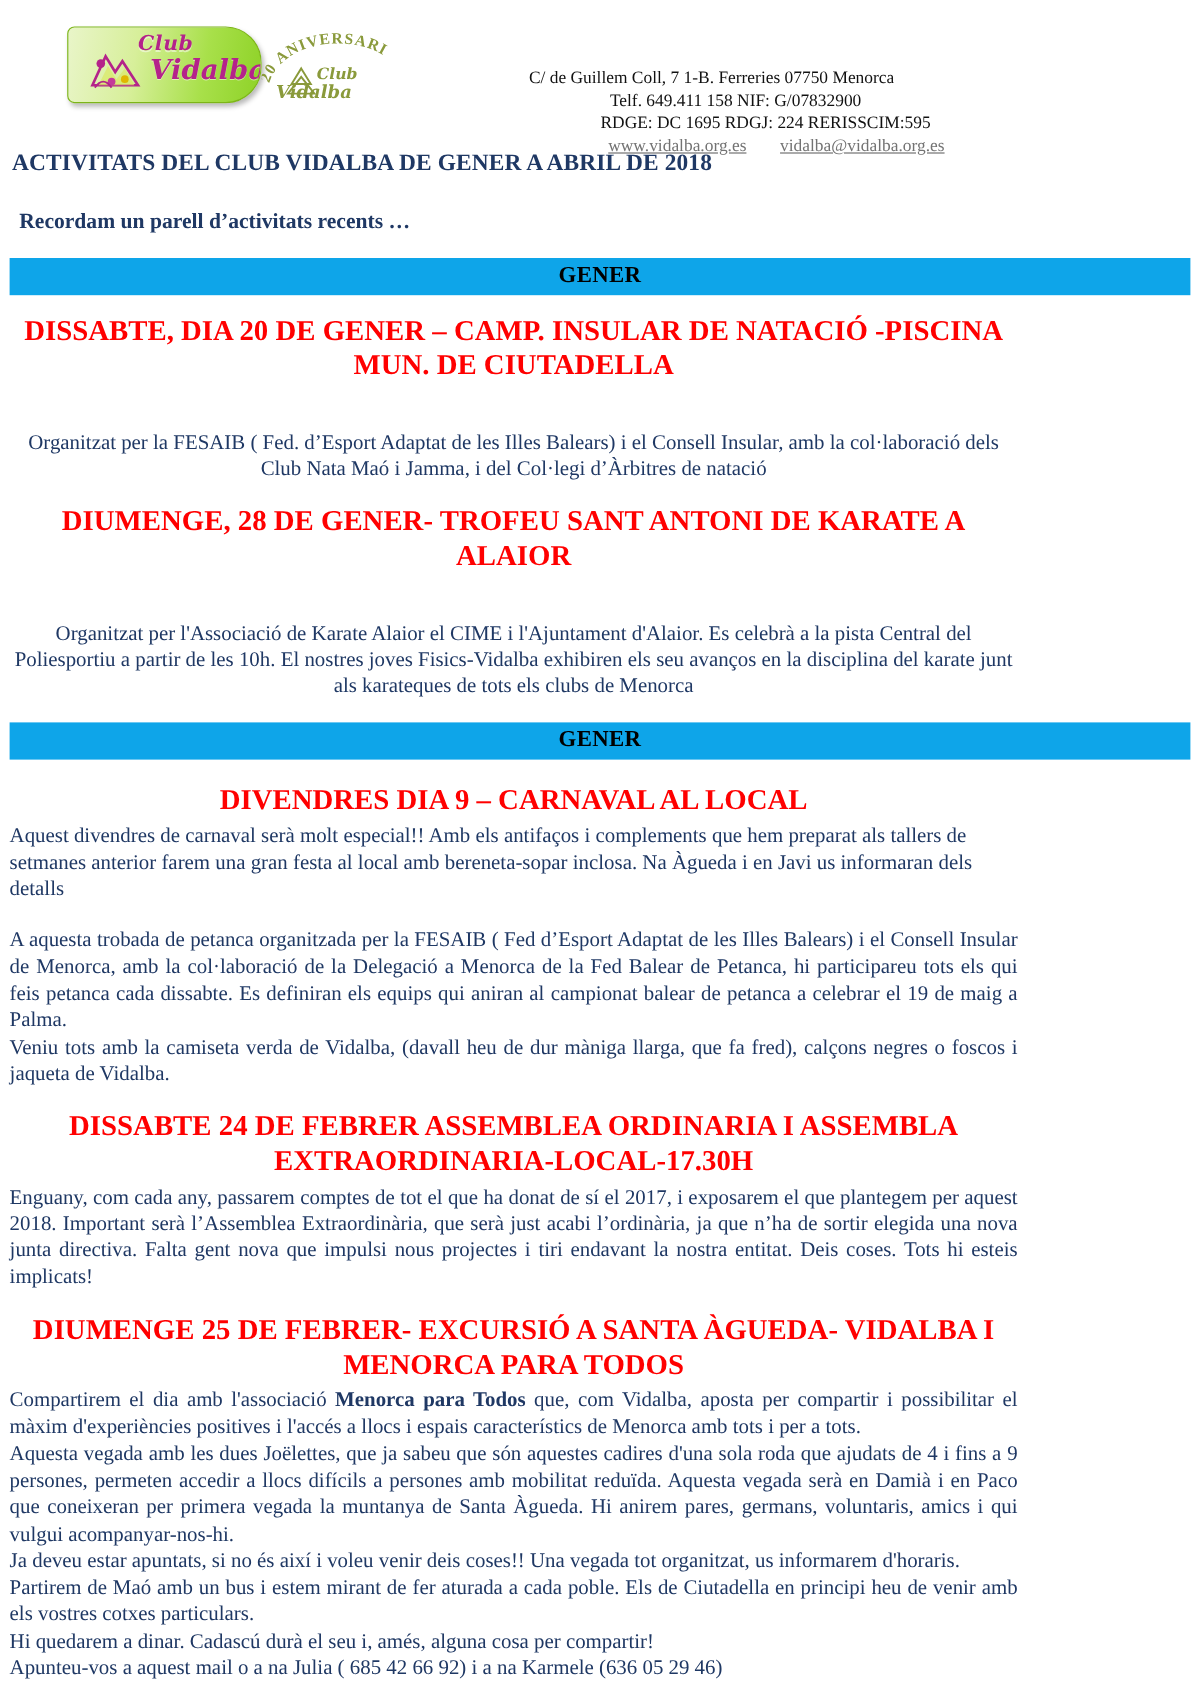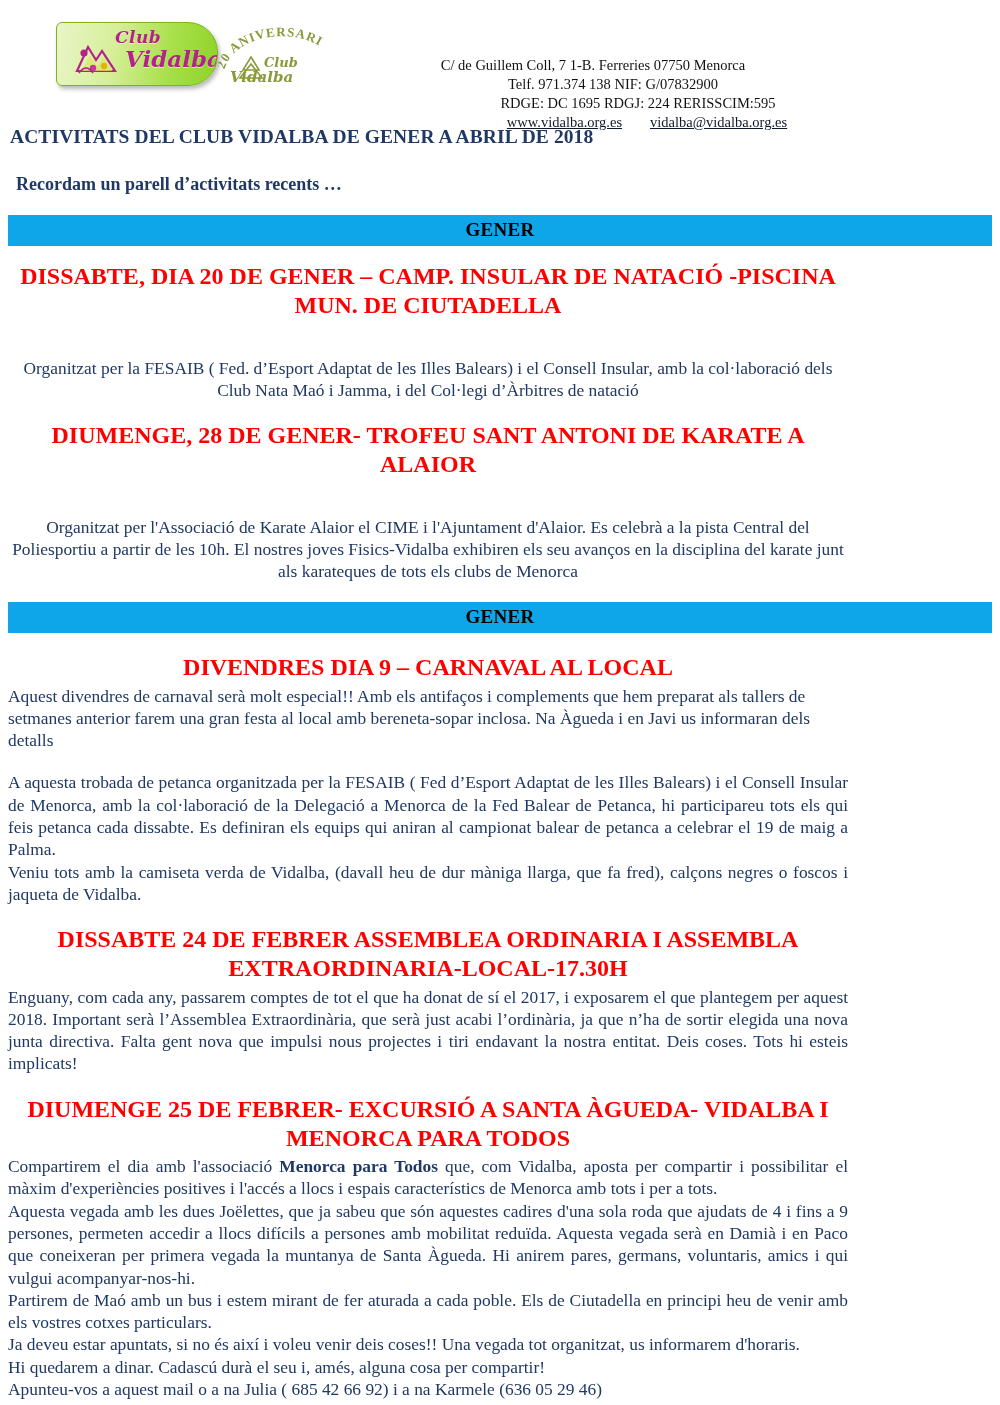--- a/index.html
+++ b/index.html
@@ -104,21 +104,21 @@
     color: #111111;
     padding-right: 10px;
     padding-top: 34px;
   }
   .contact .line { display: block; white-space: nowrap; }
   .contact .line.l1 { padding-left: 0; }
   .contact .line.l2 { padding-left: 40px; }
   .contact .line.l3 { padding-left: 90px; }
   .contact .line.l4 { padding-left: 120px; }
   .contact a {
-    color: #0f172a;
+    color: #737373;
     text-decoration: underline;
     margin-right: 28px;
   }
   .contact a:last-child { margin-right: 12px; }
 
   
   .doc-title {
     font-size: 19.5px;
     font-weight: bold;
     color: #1F3864;
@@ -208,21 +208,21 @@
         </svg>
         <span class="seal-script">
           <span class="s1">Club</span>
           <span class="s2">Vidalba</span>
         </span>
       </div>
     </div>
 
     <div class="contact">
       <span class="line l1">C/ de Guillem Coll, 7 1-B. Ferreries 07750 Menorca</span>
-      <span class="line l2">Telf. 971.374 138   NIF: G/07832900</span>
+      <span class="line l2">Telf. 649.411 158   NIF: G/07832900</span>
       <span class="line l3">RDGE: DC 1695  RDGJ: 224  RERISSCIM:595</span>
       <span class="line l4">
         <a href="#">www.vidalba.org.es</a><a href="#">vidalba@vidalba.org.es</a>
       </span>
     </div>
   </div>
 
   <div class="doc-title">ACTIVITATS DEL CLUB VIDALBA DE GENER A ABRIL DE 2018</div>
   <div class="subtitle">Recordam un parell d’activitats recents …</div>
 
@@ -252,19 +252,19 @@
 
   <div class="event block-gap-md">
     <div class="event-title">DISSABTE 24 DE FEBRER ASSEMBLEA ORDINARIA I ASSEMBLA EXTRAORDINARIA-LOCAL-17.30H</div>
     <p class="body-text justify">Enguany, com cada any, passarem comptes de tot el que ha donat de sí el 2017, i exposarem el que plantegem per aquest 2018. Important serà l’Assemblea Extraordinària,  que serà just acabi l’ordinària, ja que n’ha de sortir elegida una nova junta directiva. Falta gent nova que impulsi nous projectes i tiri endavant la nostra entitat. Deis coses. Tots hi esteis implicats!</p>
   </div>
 
   <div class="event block-gap-md">
     <div class="event-title">DIUMENGE 25 DE FEBRER- EXCURSIÓ  A SANTA ÀGUEDA- VIDALBA I MENORCA PARA TODOS</div>
     <p class="body-text justify"><span>Compartirem   el dia amb l'associació </span><b class="inline-bold">Menorca para Todos</b><span> que, com Vidalba, aposta per compartir i possibilitar el màxim d'experiències positives i l'accés a llocs i espais característics de Menorca amb tots i per a tots.</span></p>
     <p class="body-text justify">Aquesta vegada amb les dues Joëlettes, que ja sabeu que són aquestes cadires d'una sola roda que ajudats de 4 i fins a 9 persones, permeten accedir a llocs difícils a persones amb mobilitat reduïda. Aquesta vegada serà en Damià i en Paco que coneixeran per primera vegada la muntanya de Santa Àgueda. Hi anirem pares, germans, voluntaris, amics i qui vulgui acompanyar-nos-hi.</p>
+    <p class="body-text justify">Ja deveu estar apuntats, si no és així i voleu venir deis coses!! Una vegada tot organitzat, us informarem d'horaris.</p>
     <p class="body-text justify">Partirem de Maó amb un bus i estem  mirant de fer aturada a cada poble. Els de Ciutadella en principi heu de venir amb els vostres cotxes particulars.</p>
-    <p class="body-text justify">Ja deveu estar apuntats, si no és així i voleu venir deis coses!! Una vegada tot organitzat, us informarem d'horaris.</p>
     <p class="body-text plain">Hi quedarem a dinar. Cadascú durà el seu i, amés, alguna cosa per compartir!</p>
     <p class="body-text plain">Apunteu-vos a aquest mail o a na Julia ( 685 42 66 92) i a na Karmele (636 05 29 46)</p>
   </div>
 
 </div>
 
 </body></html>

